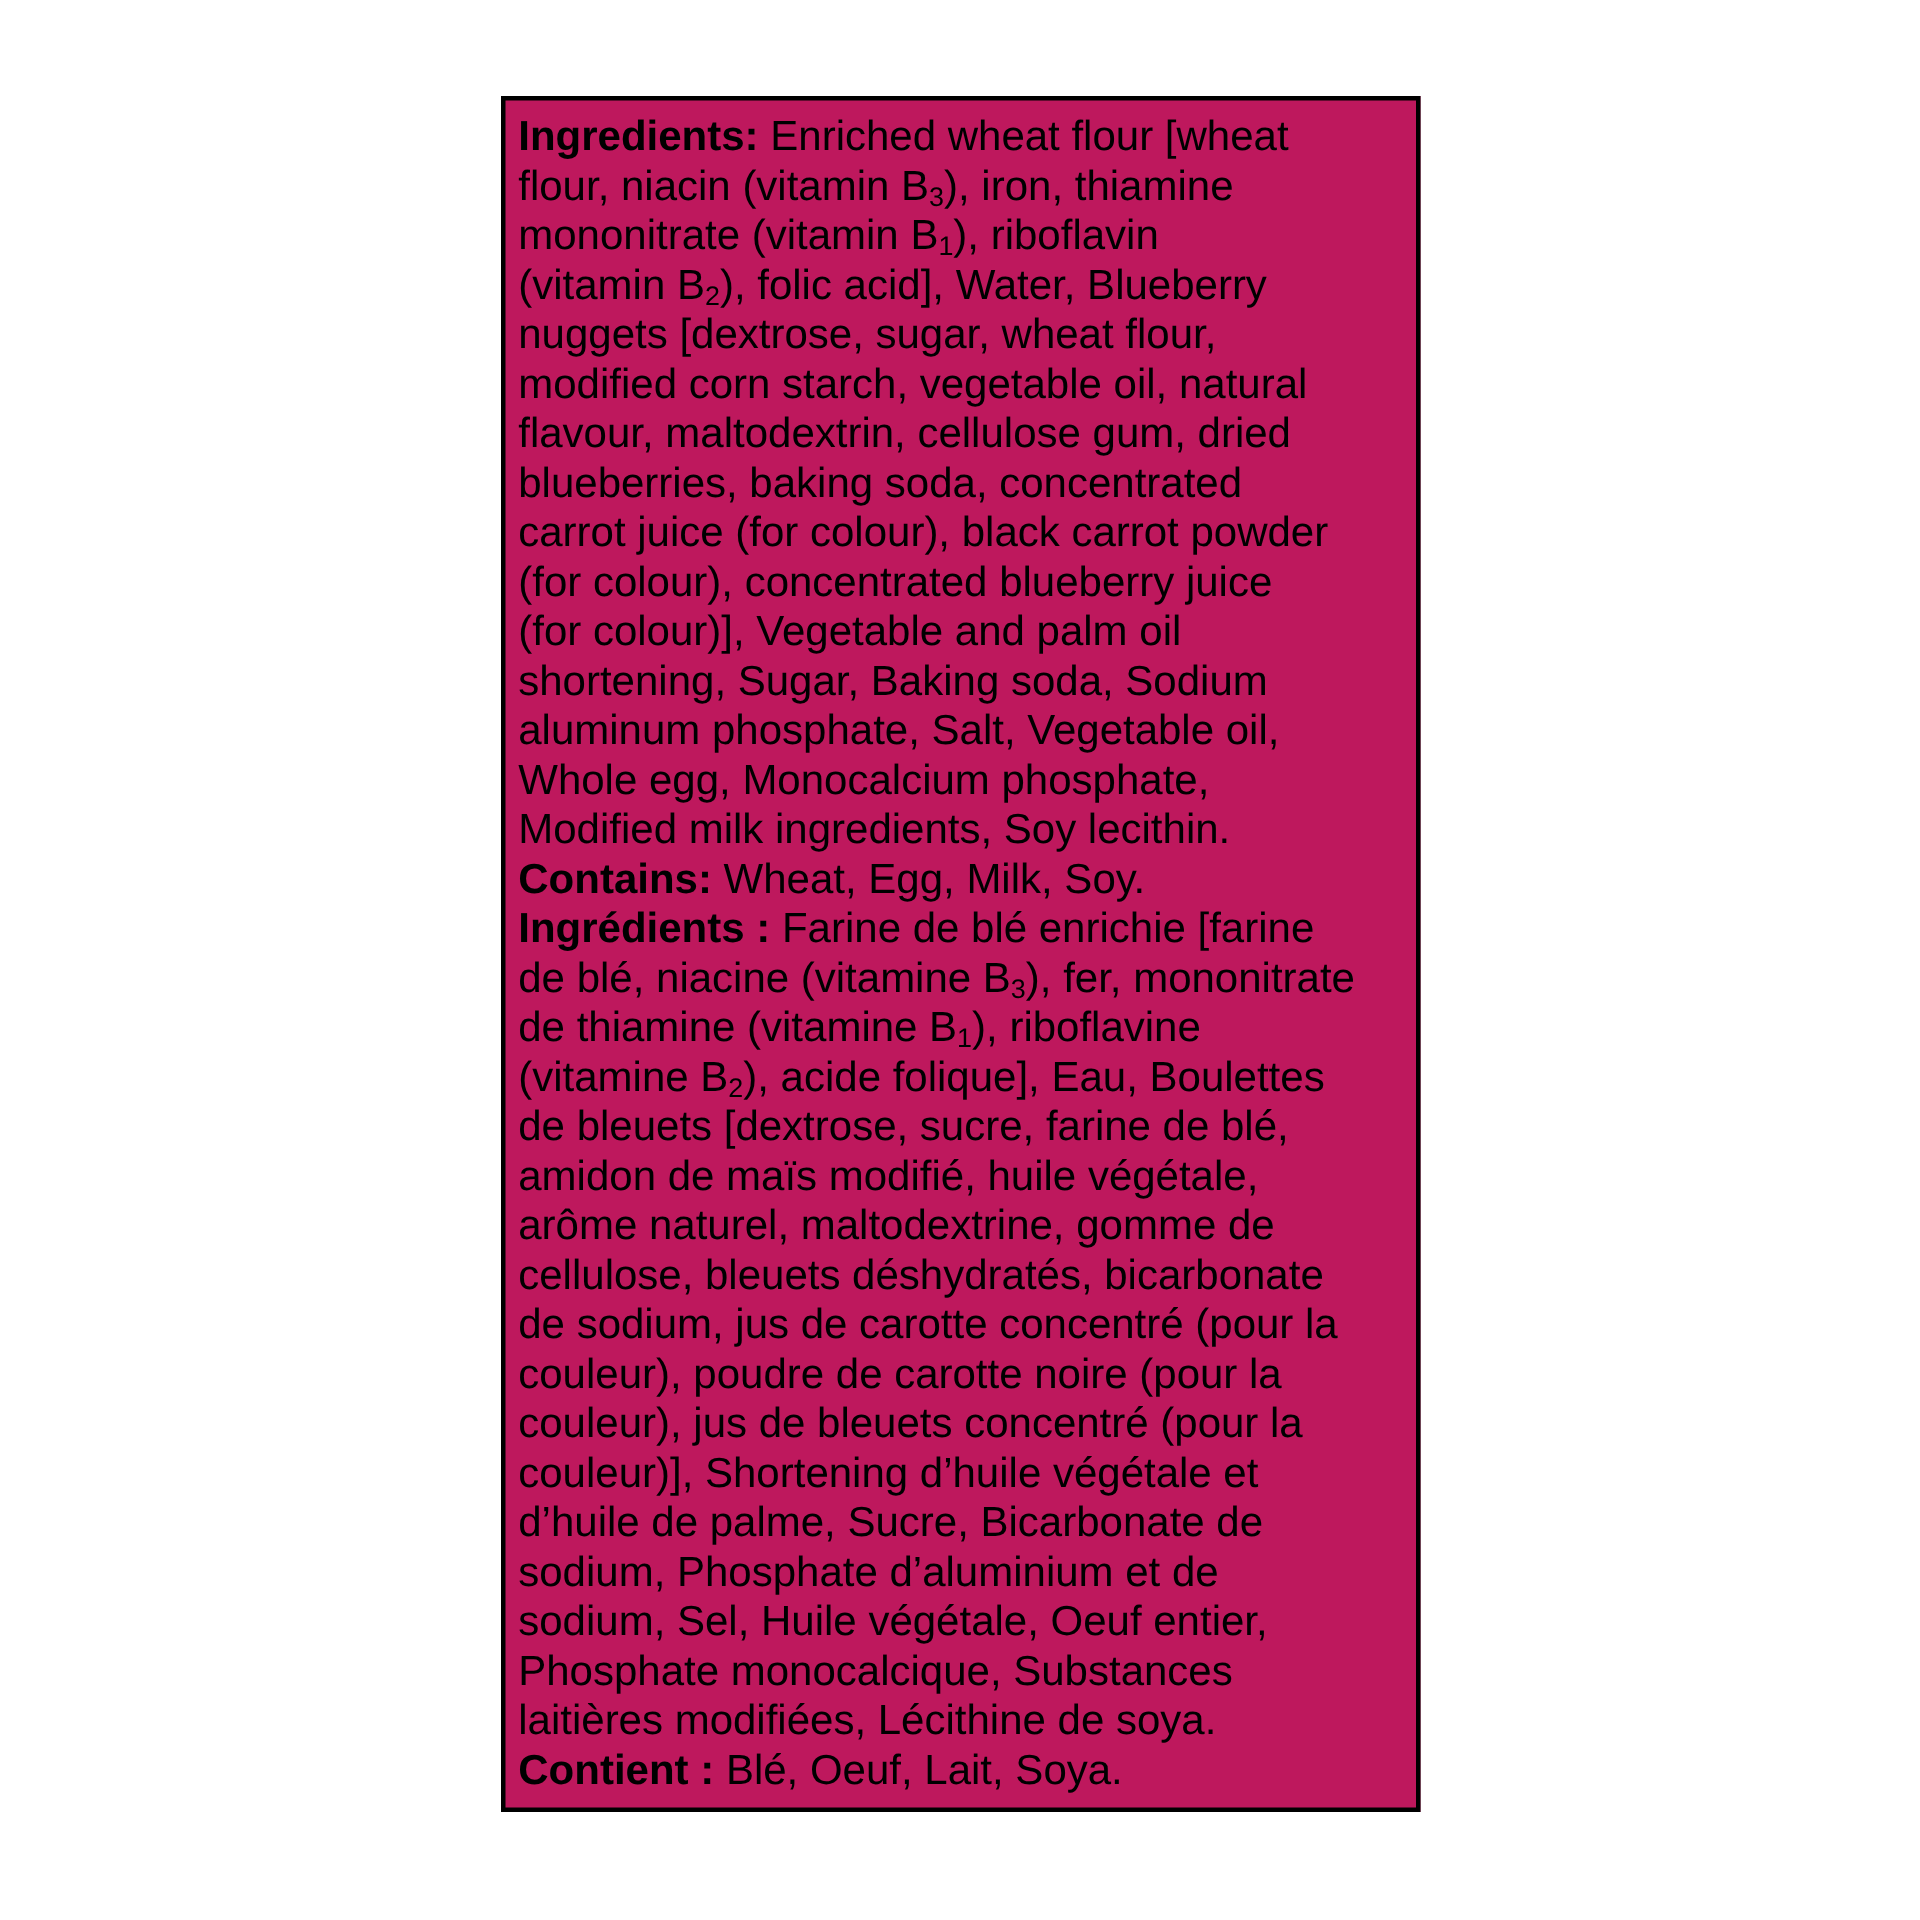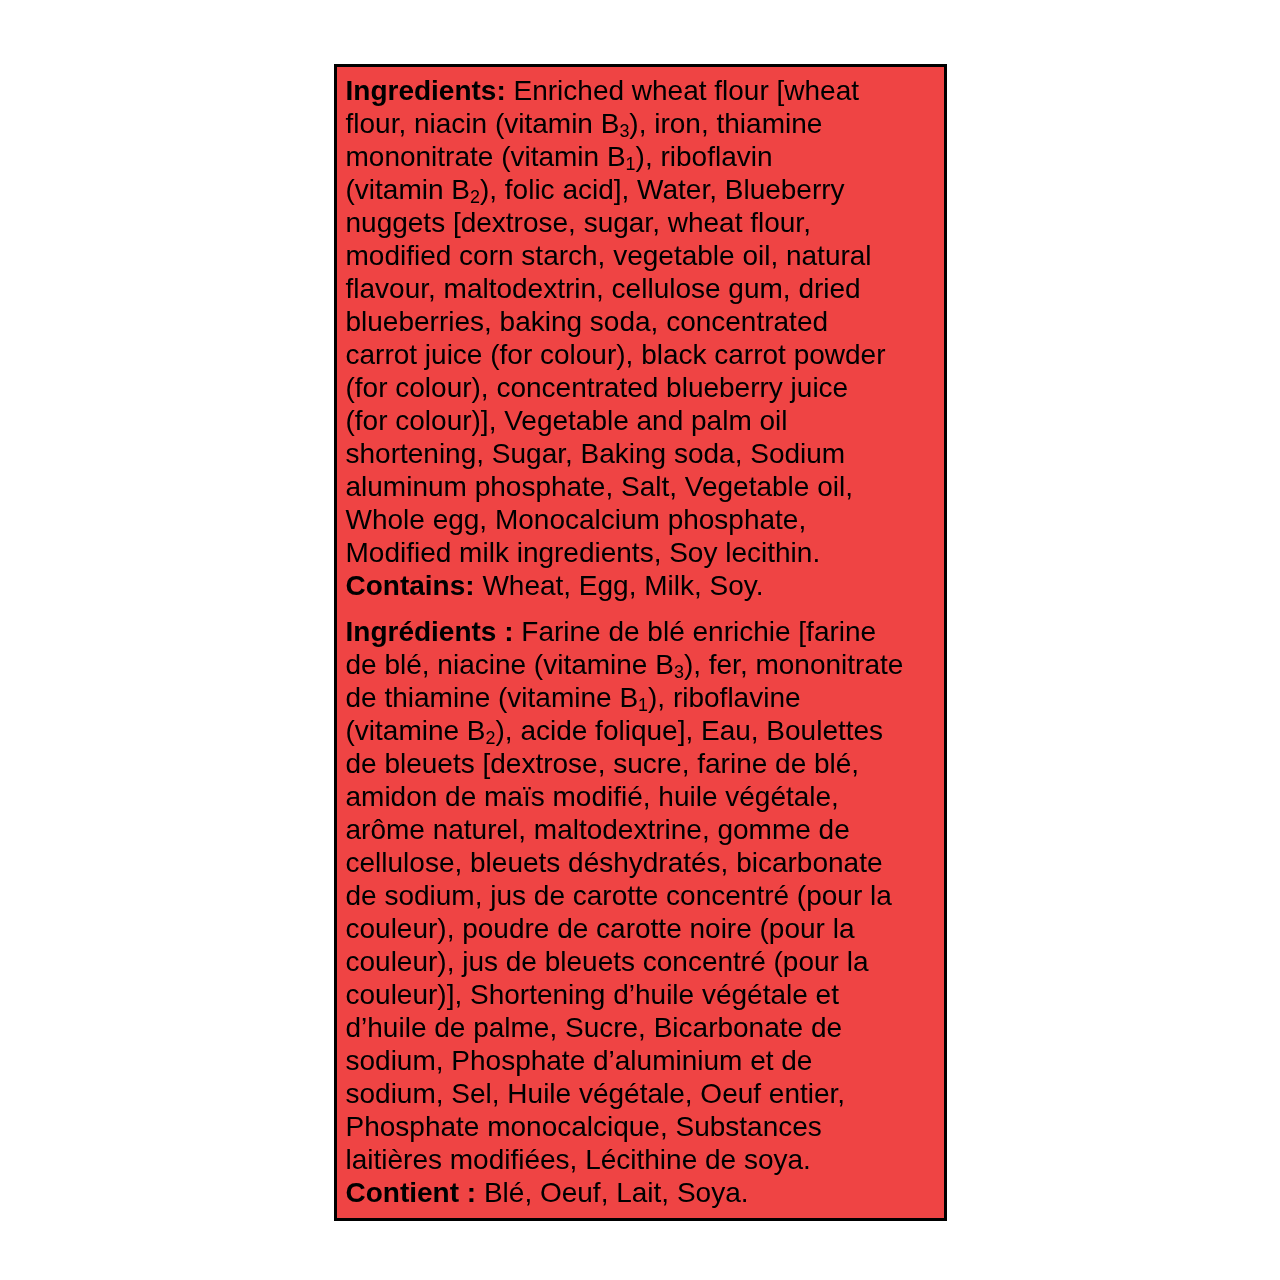--- a/index.html
+++ b/index.html
@@ -11,34 +11,33 @@
     width: 1280px;
     height: 1280px;
     font-family: "Liberation Sans", sans-serif;
     -webkit-font-smoothing: antialiased;
   }
   .label-box {
     box-sizing: border-box;
     width: 613px;
     margin: 64px auto 0 auto;
     border: 3px solid #000000;
-    background: #ef4444;
+    background: #be185d;
     padding: 7px 8px 9px 9px;
     color: #000000;
     font-size: 28px;
     line-height: 33px;
     letter-spacing: 0;
     overflow: hidden;
   }
   .para {
     margin: 0;
     white-space: nowrap;
   }
   .para + .para {
-    margin-top: 13px;
   }
   .b {
     font-weight: 700;
   }
   .sub {
     font-size: 0.64em;
     line-height: 0;
     position: relative;
     top: 0.24em;
   }

